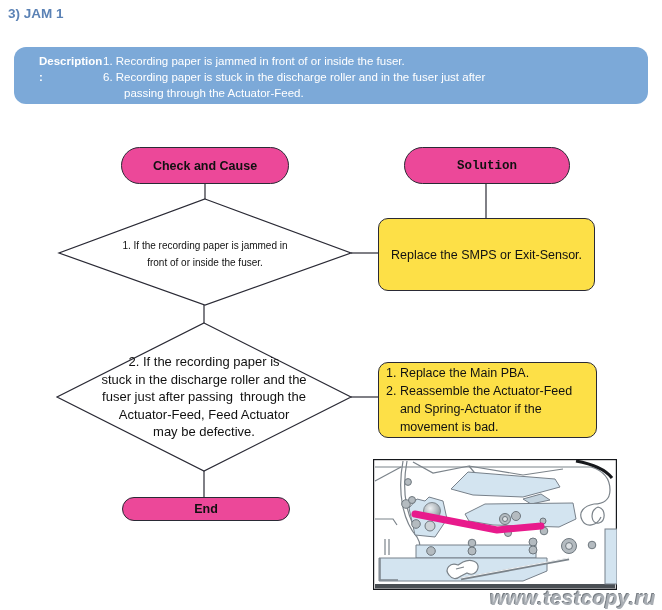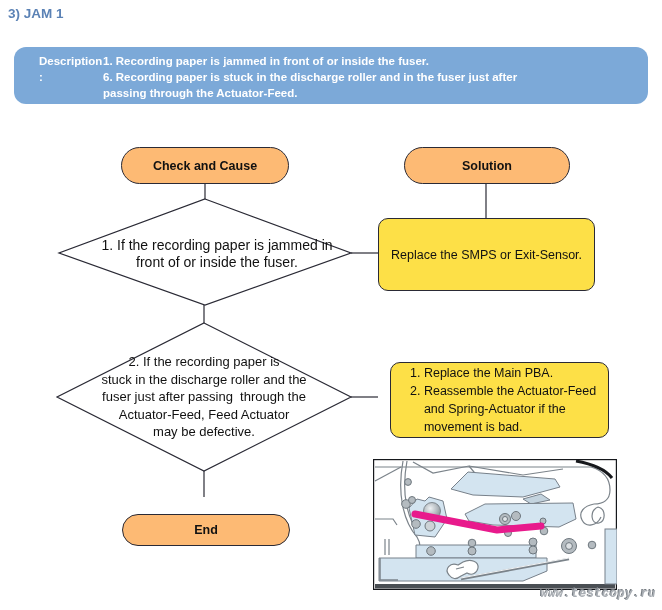--- a/index.html
+++ b/index.html
@@ -10,55 +10,55 @@
 
   
   #page-title{left:8px;top:6px;font-size:13.5px;font-weight:bold;color:#5b82b5;}
 
   
   #desc-box{left:14px;top:47px;width:634px;height:57px;background:#7ca9d8;
             border-radius:12px;box-sizing:border-box;padding:6px 10px 0 25px;
             display:flex;flex-direction:row;}
   #desc-box .desc-label{font-size:11.5px;font-weight:bold;color:#ffffff;
             width:64px;flex:0 0 64px;line-height:16px;}
-  #desc-box .desc-items{font-size:11.5px;font-weight:bold;color:#ffffff;line-height:16px;}
+  #desc-box .desc-items{font-size:11.5px;font-weight:normal;color:#ffffff;line-height:16px;}
   #desc-box .desc-item{white-space:pre;}
-  #desc-box .desc-item.indent{}
+  #desc-box .desc-item.indent{margin-left:21px;}
 
   
   #flow-svg{left:0;top:0;width:662px;height:610px;}
 
   
-  .pill{background:#fdba74;border:1.2px solid #2a2a35;border-radius:20px;
+  .pill{background:#ec4899;border:1.2px solid #2a2a35;border-radius:20px;
         display:flex;align-items:center;justify-content:center;box-sizing:border-box;
         font-size:12.5px;font-weight:bold;color:#111;}
   #pill-check{left:121px;top:147px;width:168px;height:37px;}
-  #pill-solution{left:404px;top:147px;width:166px;height:37px;}
-  #pill-end{left:122px;top:514px;width:168px;height:32px;}
+  #pill-solution{left:404px;top:147px;width:166px;height:37px;font-family:Liberation Mono, monospace;}
+  #pill-end{left:122px;top:497px;width:168px;height:24px;}
 
   
   .proc{background:#fde047;border:1.2px solid #2a2a35;border-radius:10px;
         box-sizing:border-box;display:flex;align-items:center;color:#111;}
   #proc-1{left:378px;top:218px;width:217px;height:73px;justify-content:center;
           font-size:12.5px;text-align:center;}
-  #proc-2{left:378px;top:362px;width:219px;height:76px;padding-left:19px;
-          font-size:12.5px;line-height:18px;white-space:pre;margin-left:12px;}
+  #proc-2{left:378px;top:362px;width:219px;height:76px;padding-left:7px;
+          font-size:12.5px;line-height:18px;white-space:pre;}
 
   
   .dtext{color:#111;text-align:center;white-space:pre;}
-  #dtext-1{left:77px;top:237px;width:280px;font-size:14px;line-height:17px;}
+  #dtext-1{left:65px;top:237px;width:280px;font-size:10px;line-height:17px;}
   #dtext-2{left:54px;top:353px;width:300px;font-size:13px;line-height:17.5px;}
 
   
   #figure{left:373px;top:459px;width:244px;height:131px;}
 
   
   #watermark{left:416px;top:587px;width:240px;text-align:right;
-             font-family:Liberation Mono, monospace;
-             font-style:italic;font-weight:bold;font-size:12px;letter-spacing:0.5px;
+             font-family:Liberation Sans, sans-serif;
+             font-style:italic;font-weight:bold;font-size:20px;letter-spacing:0.5px;
              color:#a9aeb4;text-shadow:1px 1px 0 #ffffff,-1px -1px 0 #787e84;}
 </style>
 </head>
 <body>
 
 <div id="page">
 
   <div class="abs" id="page-title">3) JAM 1</div>
 
   <div class="abs" id="desc-box">

